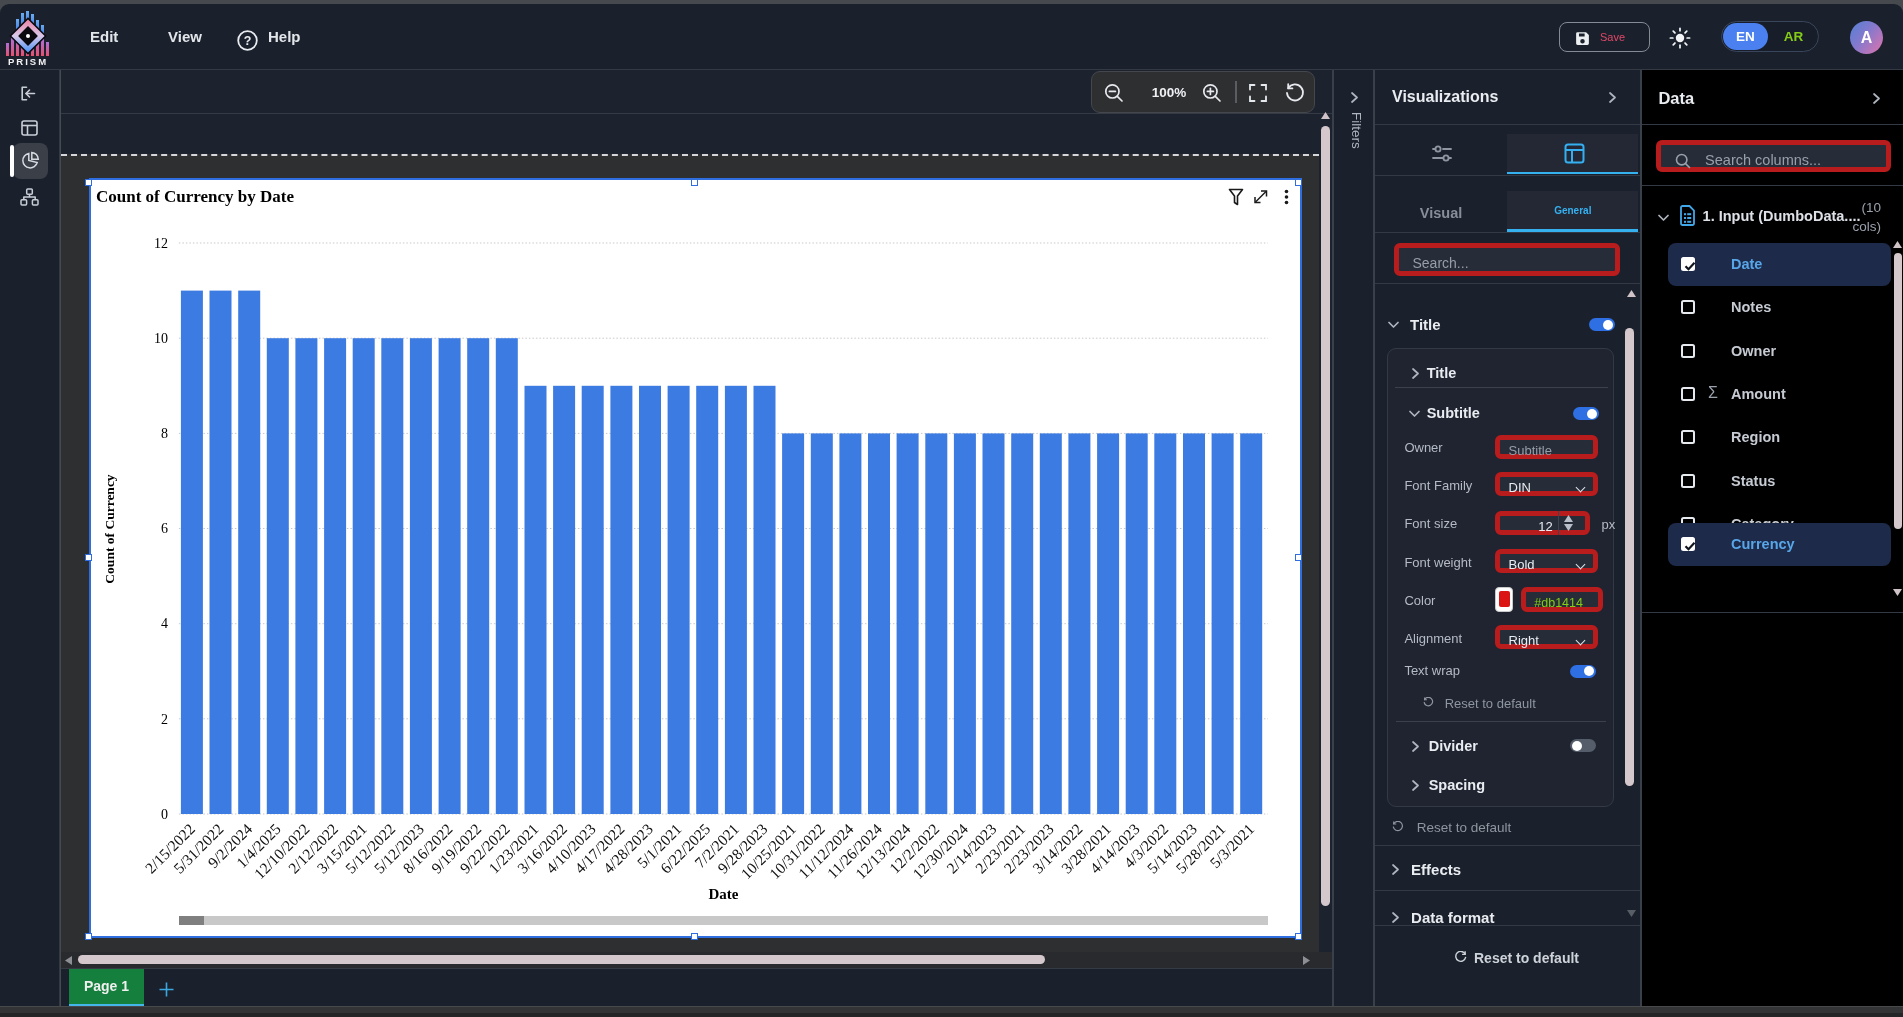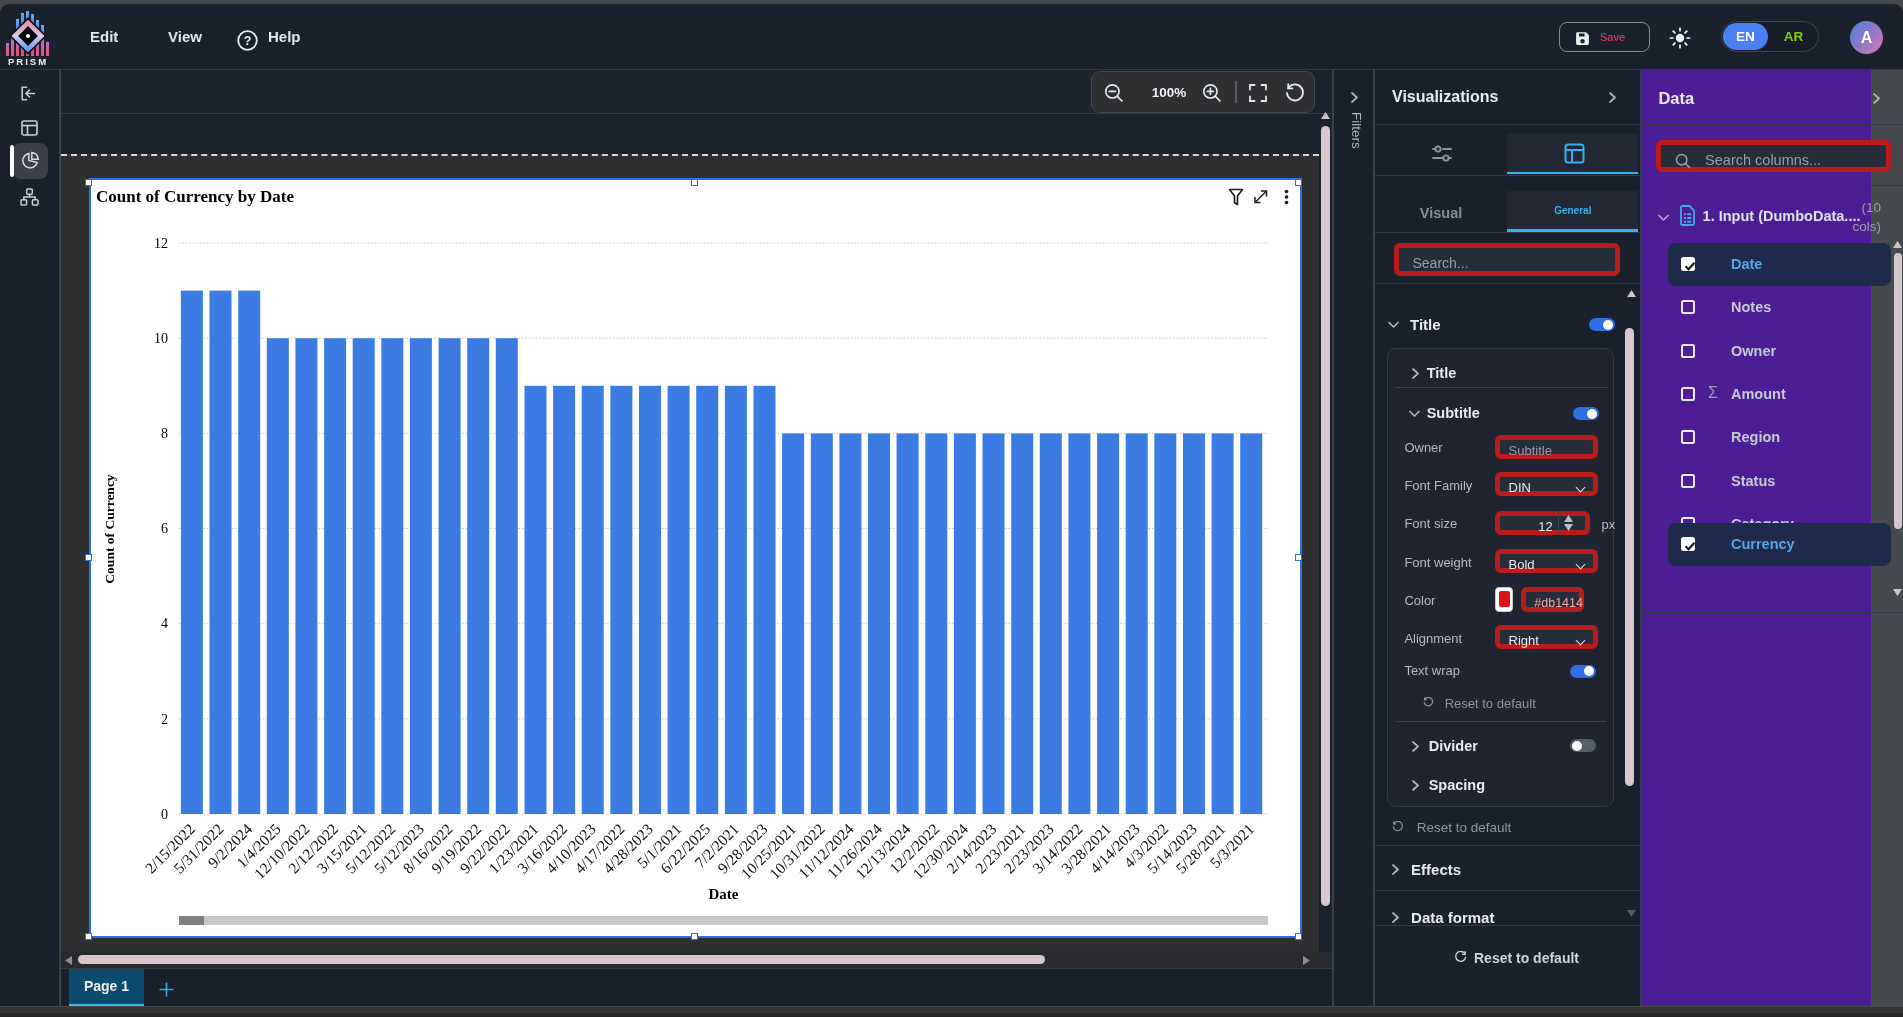--- a/index.html
+++ b/index.html
@@ -18,28 +18,28 @@
 #toolstrip { position:absolute; left:0; top:0; width:1271px; height:44px; border-bottom:1px solid #353b45; }
 #zoomtb { position:absolute; left:1030px; top:1px; width:224px; height:42px; background:#2e2f31; border:1px solid #44474c; border-radius:9px; }
 #pagearea { position:absolute; left:0; top:84px; width:1258px; height:868px; border-top:2px dashed #d4d6d9; background:#2e2f31; }
 
 #card { position:absolute; left:28px; top:22px; width:1213px; height:760px; background:#fff; border:2px solid #2e6ee0; }
 .handle { position:absolute; width:7px; height:7px; background:#fff; border:1px solid #2e6ee0; }
 
 #vscroll { position:absolute; left:1258px; top:40px; width:13px; height:905px; }
 #hscrollrow { position:absolute; left:0; top:882px; width:1271px; height:15.5px; background:#292a2d; }
 #tabrow { position:absolute; left:0; top:897.5px; width:1271px; height:38.5px; background:#1b212c; border-top:1px solid #353b45; }
-.ptab { position:absolute; left:8px; top:0; width:75px; height:35px; background:#0c4a6e; color:#efefef; font-size:14px; font-weight:700; text-align:center; line-height:35px; }
+.ptab { position:absolute; left:8px; top:0; width:75px; height:35px; background:#15803d; color:#efefef; font-size:14px; font-weight:700; text-align:center; line-height:35px; }
 .ptabline { position:absolute; left:8px; top:35px; width:75px; height:3.5px; background:#45b6ea; }
 
 #filters { position:absolute; left:1332px; top:70px; width:43px; height:936px; background:#1b212c; border-left:2px solid #3a4049; border-right:2px solid #3a4049; }
 
 #viz { position:absolute; left:1375px; top:70px; width:265px; height:936px; background:#1b212c; }
 
-#data { position:absolute; left:1640px; top:70px; width:231px; height:936px; background:#4c1d95; }
+#data { position:absolute; left:1640px; top:70px; width:263px; height:936px; background:#000000; }
 #databorder { position:absolute; left:1640px; top:70px; width:2px; height:936px; background:#3a4049; }
 
 #botchrome { position:absolute; left:0; top:1006px; width:1903px; height:11px; background:#323436; border-top:1px solid #47494b; }
 #botchrome .dark { position:absolute; left:0; top:6px; width:1903px; height:5px; background:#232527; }
 .sep { position:absolute; background:#333a46; height:1px; }
 .inpt { background:#262c38; border:5px solid #b91c1c; border-radius:6px; color:#969ea9; }
 .tgl { position:absolute; width:26px; height:13px; border-radius:7px; }
 .tgl .knob { position:absolute; top:1.5px; width:10px; height:10px; border-radius:50%; background:#fff; }
 .tgl.on { background:#2e6fe4; } .tgl.on .knob { right:2px; }
 .tgl.off { background:#555d6a; } .tgl.off .knob { left:2px; }
@@ -405,21 +405,21 @@
             <path d="M4.5 7 L9 0 H0 Z" fill="#b9bfc9"></path>
           </svg>
       </div>
       <div class="abs lbl" style="left:213.8px; top:168.7px;">px</div>
       <div class="abs lbl" style="left:16.7px; top:206.1px;">Font weight</div>
       <div class="inpt abs sel" style="left:106.9px; top:200.4px;">Bold</div>
       <div class="abs lbl" style="left:16.7px; top:244.5px;">Color</div>
       <div class="abs" style="left:106.9px; top:237.9px; width:18.4px; height:25px; background:#fff; border-radius:4px; border:1px solid #c9c9c9;">
           <div class="abs" style="left:3px; top:3.5px; width:11px; height:16px; background:#db1414; border-radius:2px;"></div>
         </div>
-      <div class="inpt abs" style="left:133.6px; top:237.9px; width:63px; height:25px; font-size:12.5px; line-height:23px; color:#fca5a5; padding-left:8px;">#db1414</div>
+      <div class="inpt abs" style="left:133.6px; top:237.9px; width:82px; height:25px; font-size:12.5px; line-height:23px; color:#84cc16; padding-left:8px;">#db1414</div>
       <div class="abs lbl" style="left:16.7px; top:282px;">Alignment</div>
       <div class="inpt abs sel" style="left:106.9px; top:276.3px;">Right</div>
       <div class="abs lbl" style="left:16.7px; top:314.7px;">Text wrap</div>
       <div class="tgl on" style="left:182.2px; top:315.8px;">
           <div class="knob"></div>
         </div>
       <svg class="abs rsticon" style="left:35px; top:348px;" width="12" height="12" viewBox="0 0 24 24">
           <path d="M3.2 5.2 A 8.5 8.5 0 1 1 2.4 11" fill="none" stroke="#8f96a0" stroke-width="2.4" stroke-linecap="round"></path>
           <path d="M3.2 1 V5.5 H7.8" fill="none" stroke="#8f96a0" stroke-width="2.4"></path>
         </svg>

